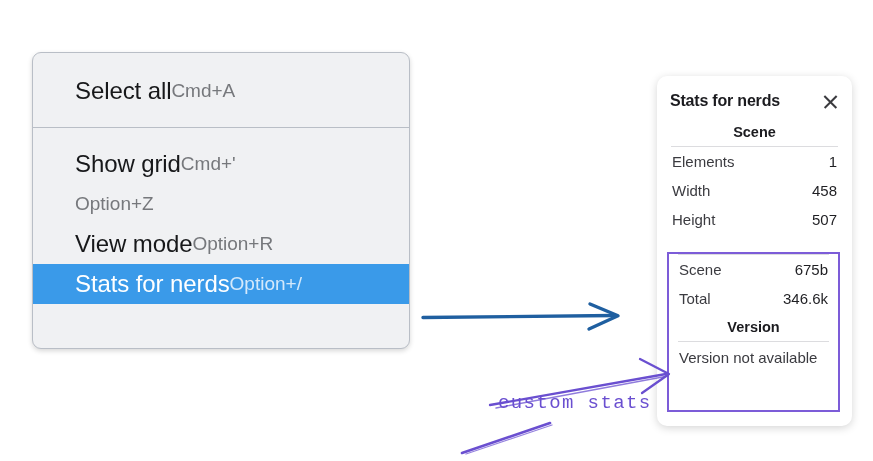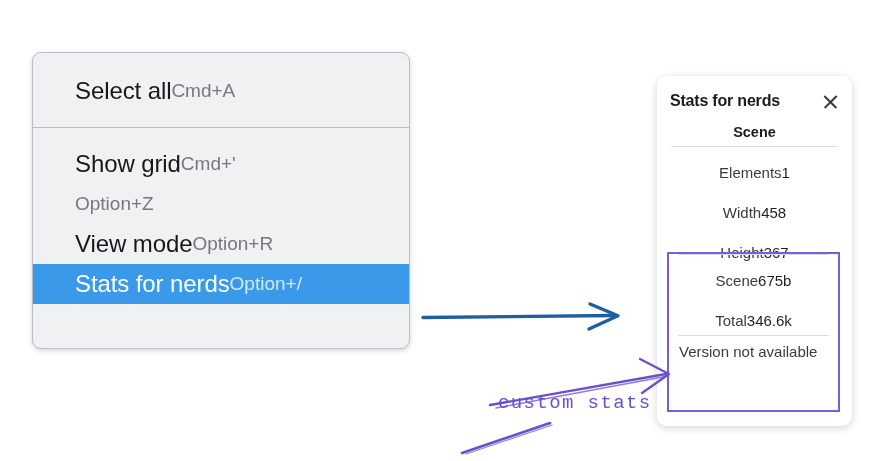--- a/index.html
+++ b/index.html
@@ -121,28 +121,27 @@
     color: #1b1b1f;
     padding: 8px 0 6px 0;
   }
   .hr {
     height: 1px;
     background: #dcdcdf;
     margin: 0 2px;
   }
   .stat-row {
     display: flex;
-    justify-content: center;
+    justify-content: space-between;
     align-items: center;
     font-size: 15px;
     color: #3b3b40;
     height: 29px;
     padding: 0 3px;
     box-sizing: border-box;
-    margin-top: 11px;
   }
   .stat-row .sv { color: #1f1f23; }
   .stat-note {
     font-size: 15px;
     color: #3b3b40;
     padding: 7px 3px 0 3px;
   }
 
   .custom-box {
     position: absolute;
@@ -235,35 +234,36 @@
   <div class="stat-row">
     <span class="sl">Elements</span>
     <span class="sv">1</span>
   </div>
   <div class="stat-row">
     <span class="sl">Width</span>
     <span class="sv">458</span>
   </div>
   <div class="stat-row">
     <span class="sl">Height</span>
-    <span class="sv">367</span>
+    <span class="sv">507</span>
   </div>
 
   <div class="custom-box">
     <div class="hr"></div>
 
     <div class="stat-row">
       <span class="sl">Scene</span>
       <span class="sv">675b</span>
     </div>
     <div class="stat-row">
       <span class="sl">Total</span>
       <span class="sv">346.6k</span>
     </div>
 
+    <div class="section-title">Version</div>
     <div class="hr"></div>
     <div class="stat-note">Version not available</div>
   </div>
 </div>
 
 <div class="annotation-layer">
   <svg width="245" height="106" viewBox="0 0 245 106" xmlns="http://www.w3.org/2000/svg">
     <g stroke="#6a4fd0" fill="none" stroke-linecap="round" stroke-linejoin="round">
       <path d="M50 50 L226 19" stroke-width="2.3"></path>
       <path d="M56 53 L228 21" stroke-width="1.4" opacity="0.75"></path>

